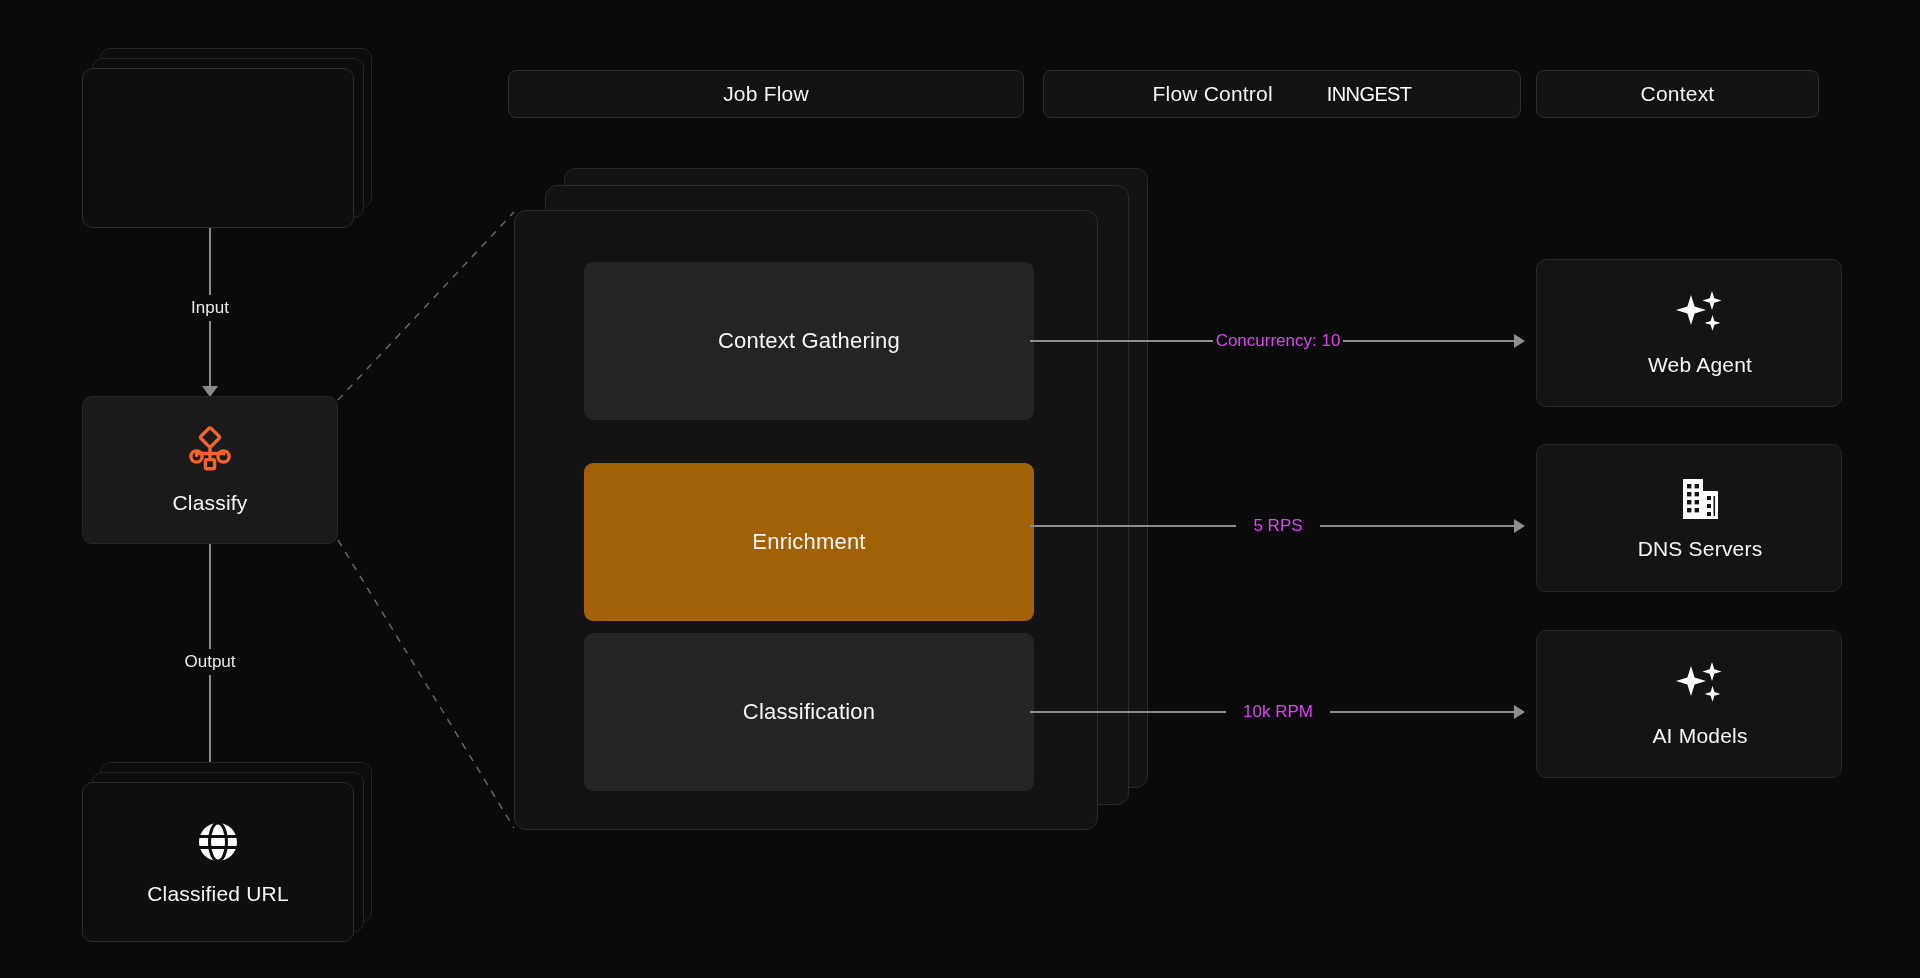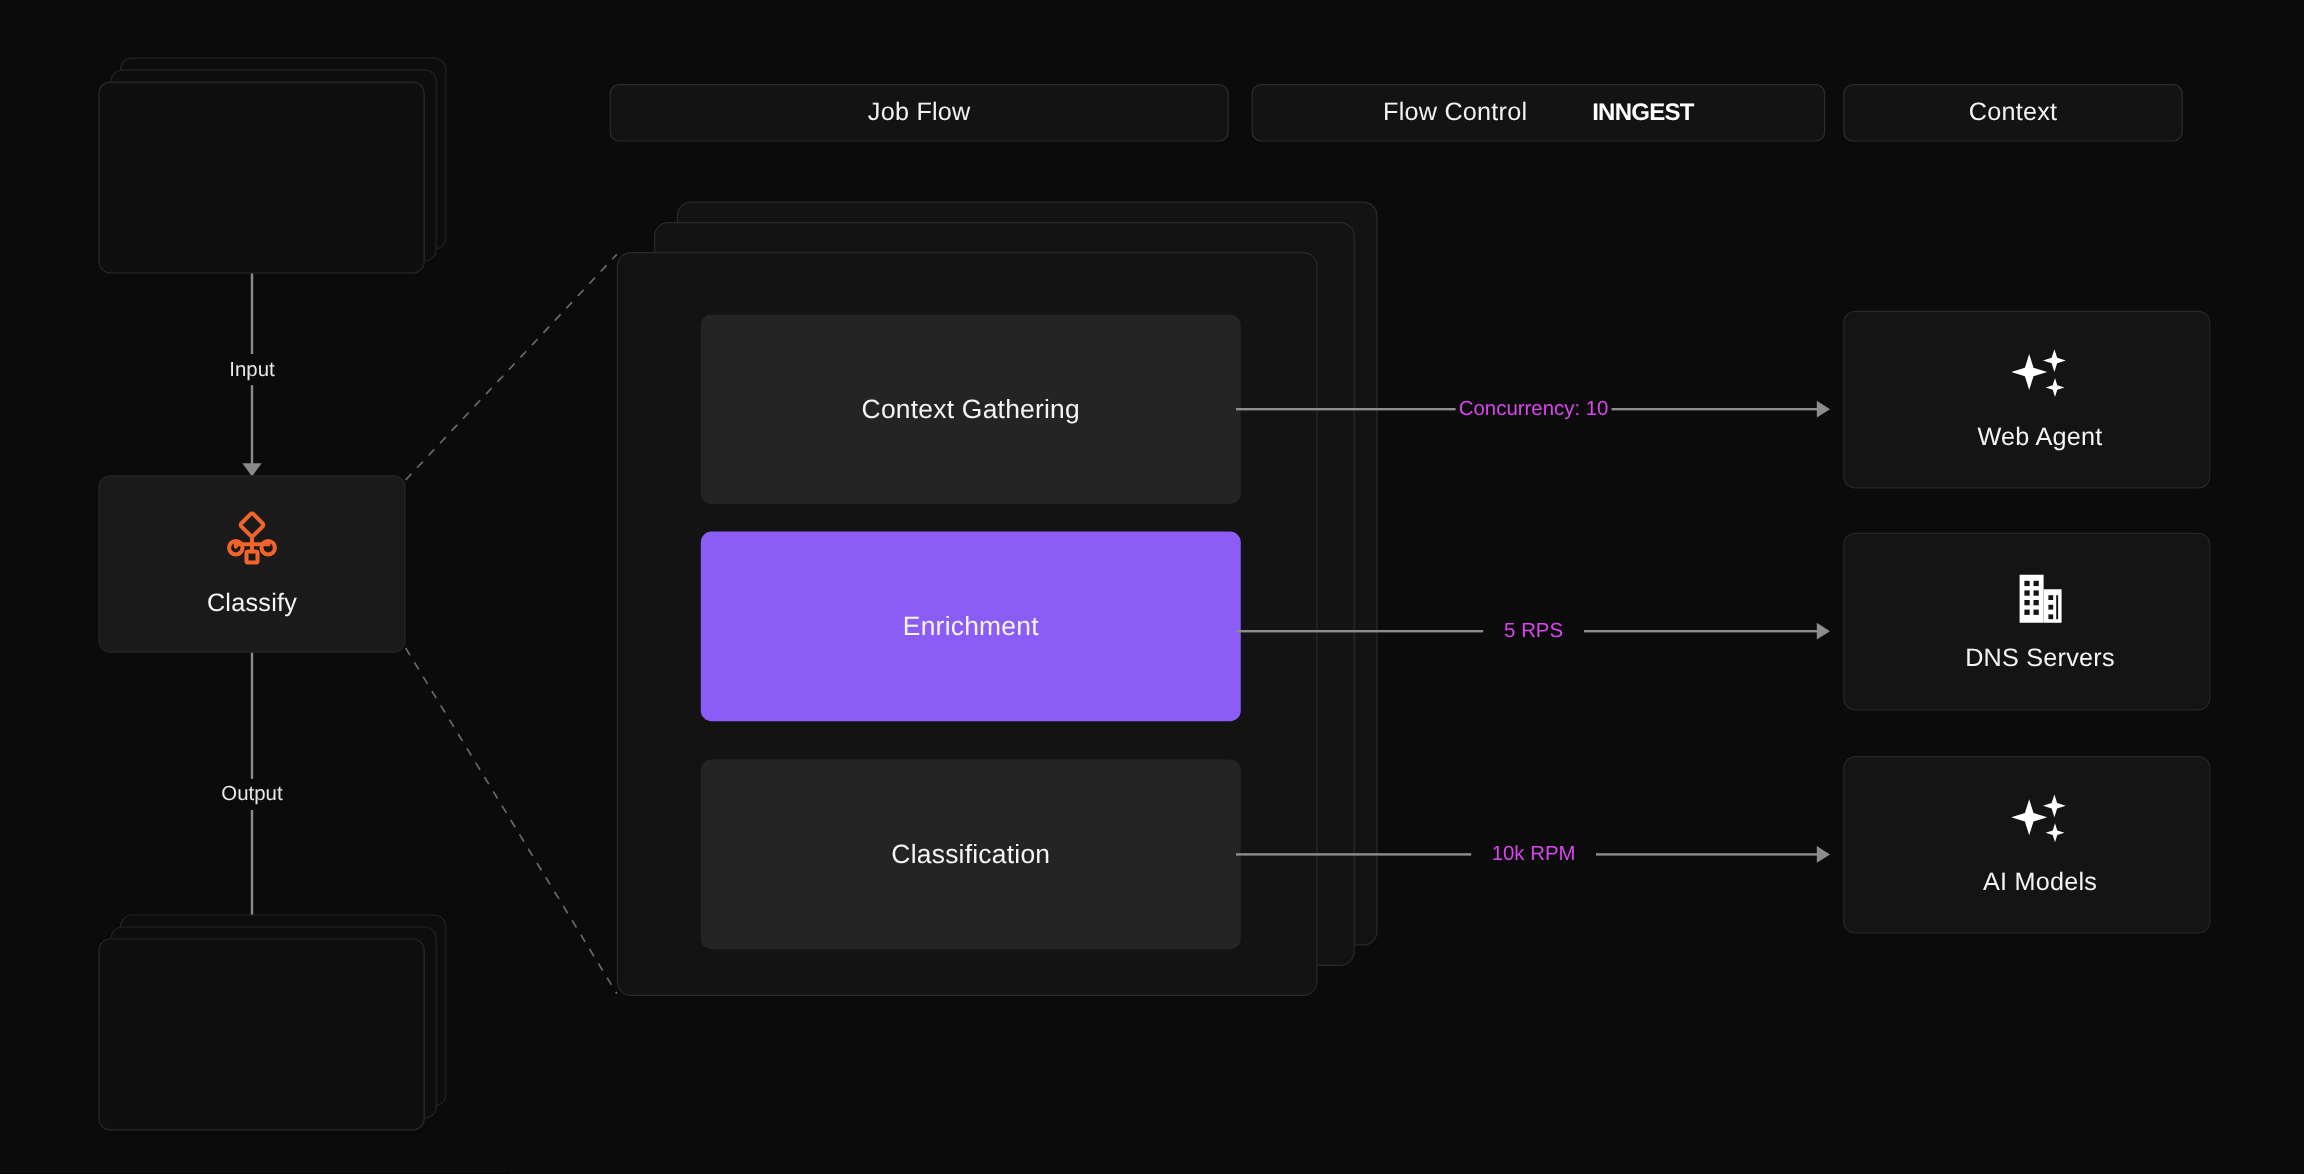--- a/index.html
+++ b/index.html
@@ -30,21 +30,21 @@
     display:flex; align-items:center; justify-content:center;
     gap:14px;
     color:#f2f2f2;
     font-size:21px;
     letter-spacing:.2px;
   }
   #pill-jobsteps  { left:508px;  top:70px; width:516px; }
   #pill-flow      { left:1043px; top:70px; width:478px; }
   #pill-context   { left:1536px; top:70px; width:283px; }
   .wordmark {
-    font-weight:700;
+    font-weight:400;
     font-size:20px;
     letter-spacing:-.6px;
     color:#fff;
     margin-left:40px;
   }
 
   
   .card {
     position:absolute;
     border:1px solid #2b2b2b;
@@ -121,21 +121,21 @@
     width:450px;
     height:158px;
     background:#242424;
     border-radius:9px;
     display:flex; align-items:center; justify-content:center;
     color:#f5f5f5;
     font-size:22px;
     letter-spacing:.2px;
   }
   #step-1 { top:262px; }
-  #step-2 { top:443px; background:#8b5cf6;align-items:center; }
+  #step-2 { top:463px; background:#a16207;align-items:center; }
   #step-3 { top:633px; }
 
   
   .rescard {
     position:absolute;
     left:1536px;
     width:306px;
     height:148px;
     background:#141414;
     border:1px solid #272727;
@@ -221,20 +221,30 @@
     <span class="card-label">Classify</span>
   </div>
 
   <div class="vline" style="left:209px; top:544px; height:238px;"></div>
   <div class="vlabel" style="left:210px; top:649px;">Output</div>
   <div class="arrowhead-down" style="left:210px; top:772px;"></div>
 
   <div class="card card-ghost" id="curl-ghost2"></div>
   <div class="card card-ghost" id="curl-ghost1"></div>
   <div class="card" id="curl-main"></div>
+  <div class="card-body" id="curl-body">
+    <span>
+      <svg class="icon" width="48" height="48" viewBox="0 0 48 48" fill="none">
+        <circle cx="24" cy="24" r="19" fill="#ffffff"></circle>
+        <ellipse cx="24" cy="24" rx="8.5" ry="19" fill="none" stroke="#0f0f0f" stroke-width="3"></ellipse>
+        <path d="M5 18.5h38M5 29.5h38" stroke="#0f0f0f" stroke-width="3"></path>
+      </svg>
+    </span>
+    <span class="card-label">Classified URL</span>
+  </div>
 
   <div class="panel dots" id="panel-b3"></div>
   <div class="panel dots" id="panel-b2"></div>
   <div class="panel dots" id="panel-b1"></div>
 
   <div class="step" id="step-1">
     <span>Context Gathering</span>
   </div>
   <div class="step" id="step-2">
     <span>Enrichment</span>

